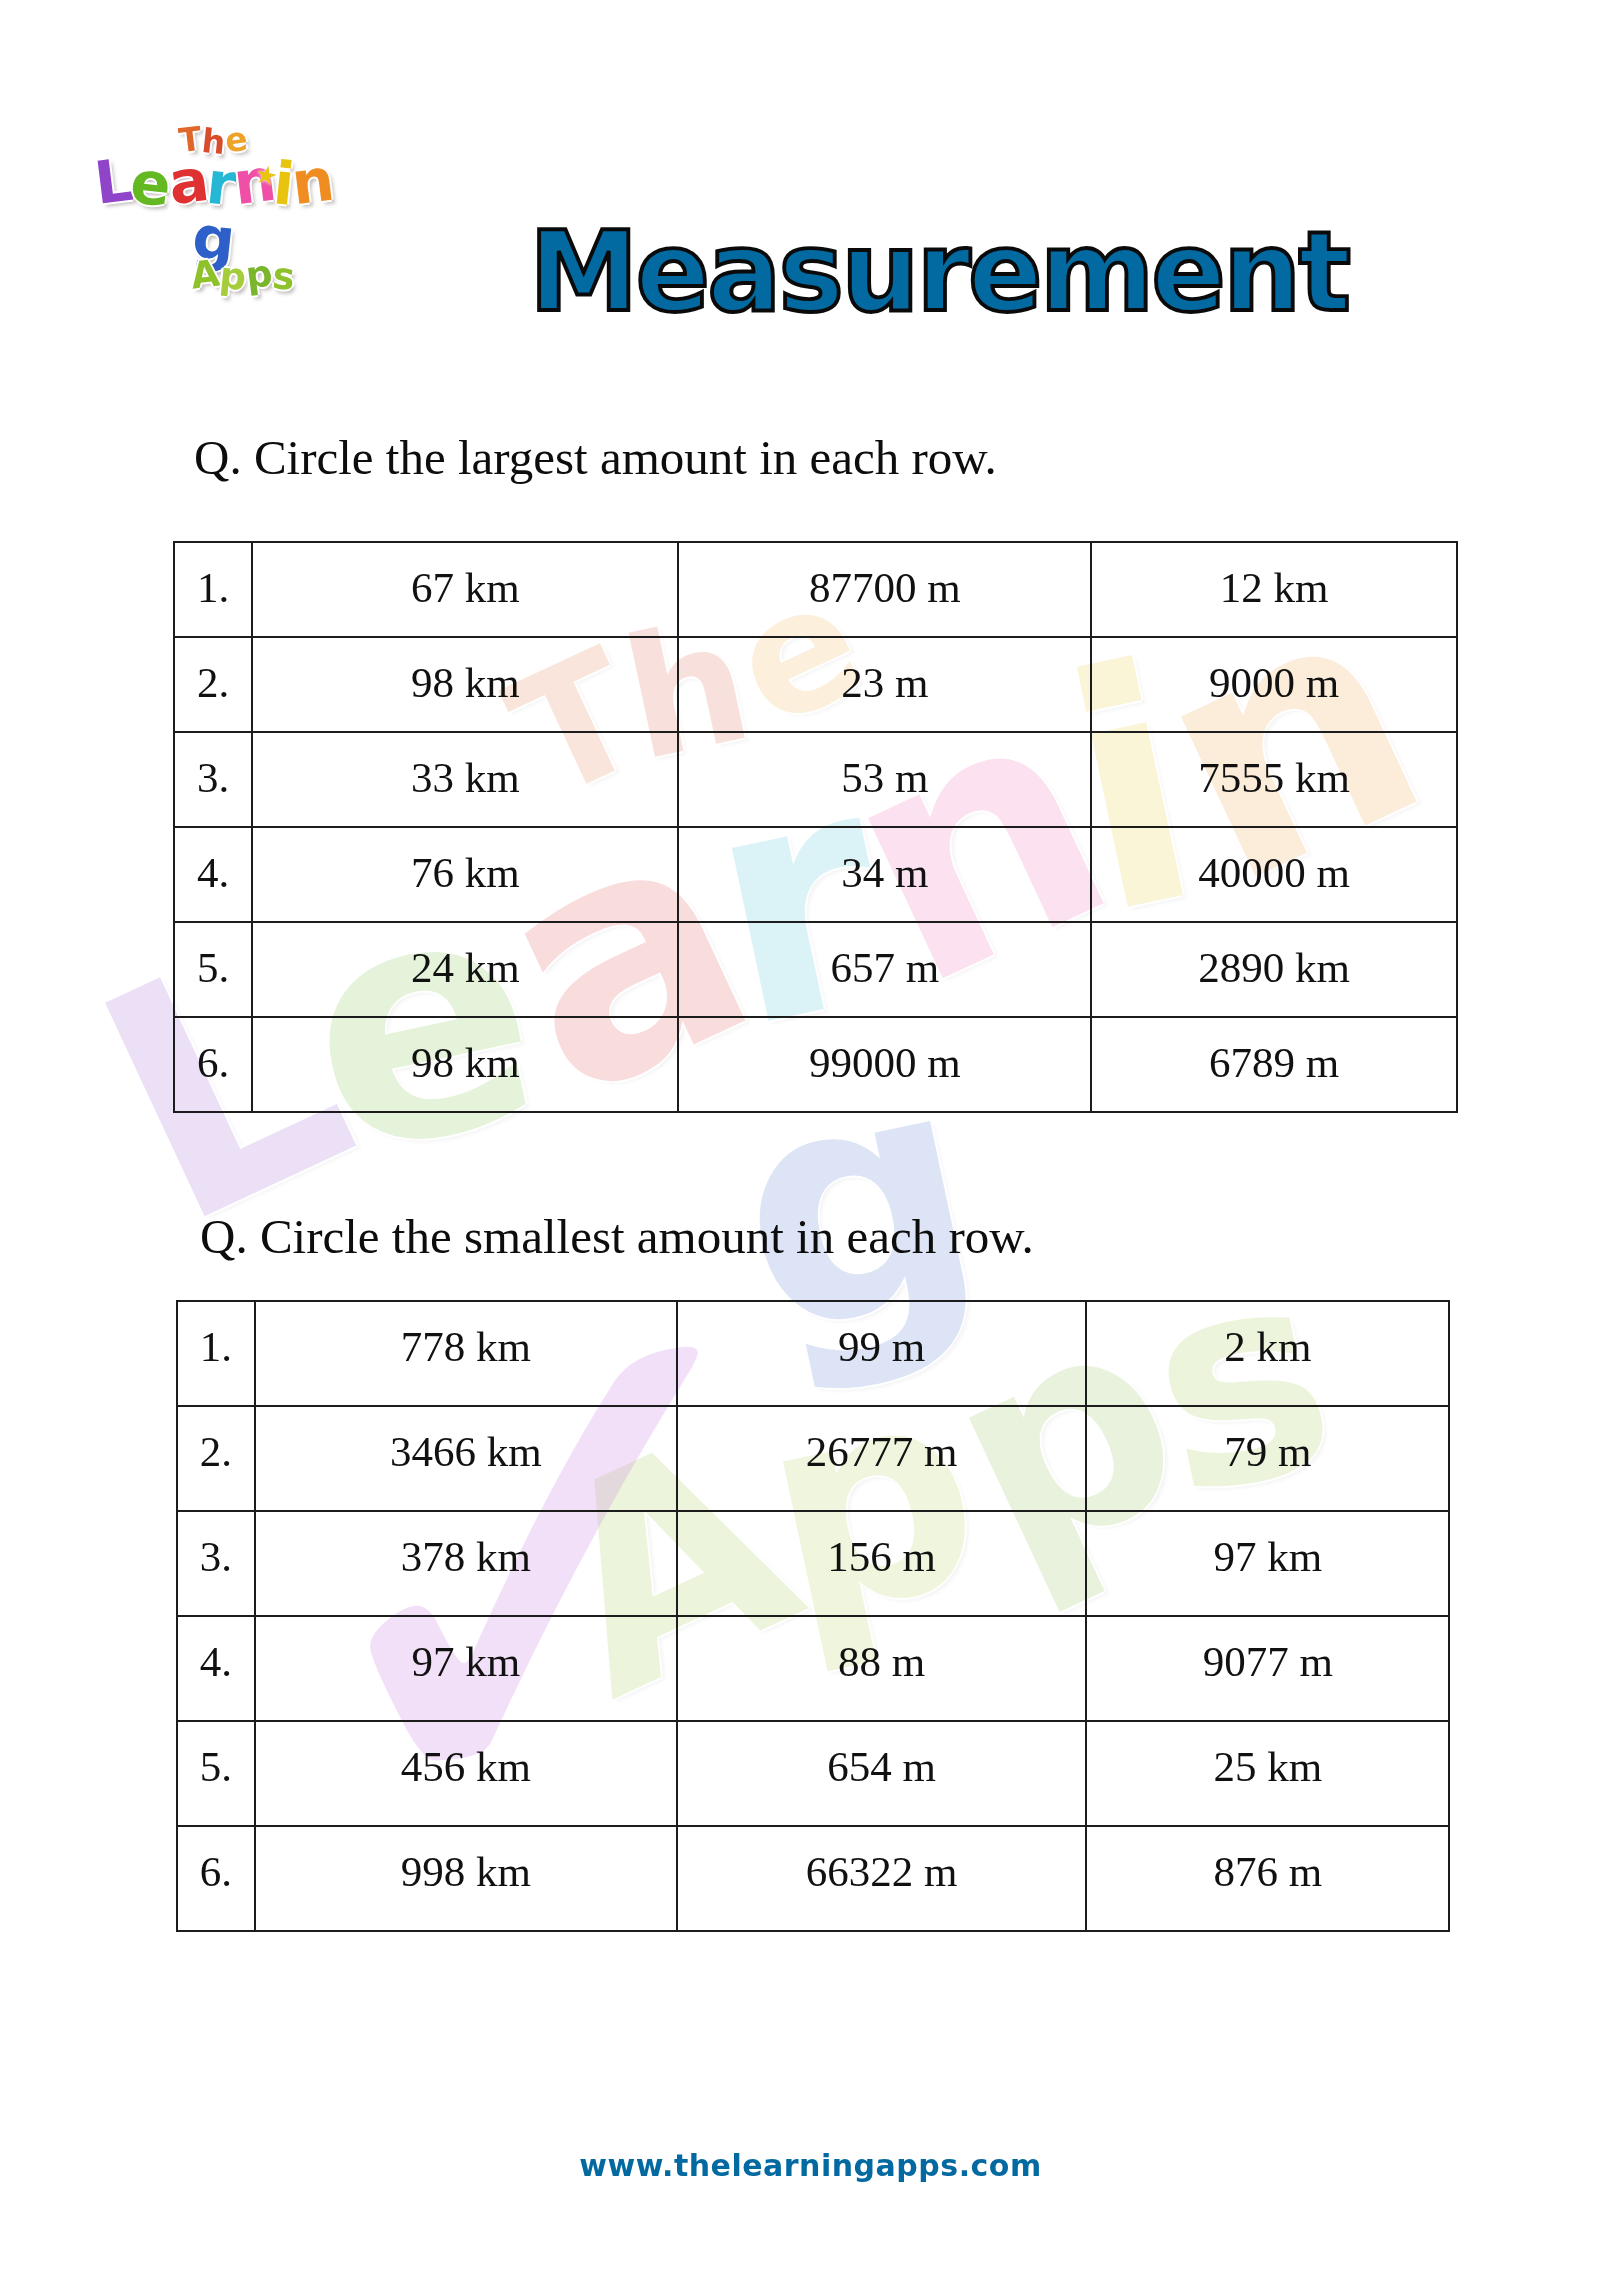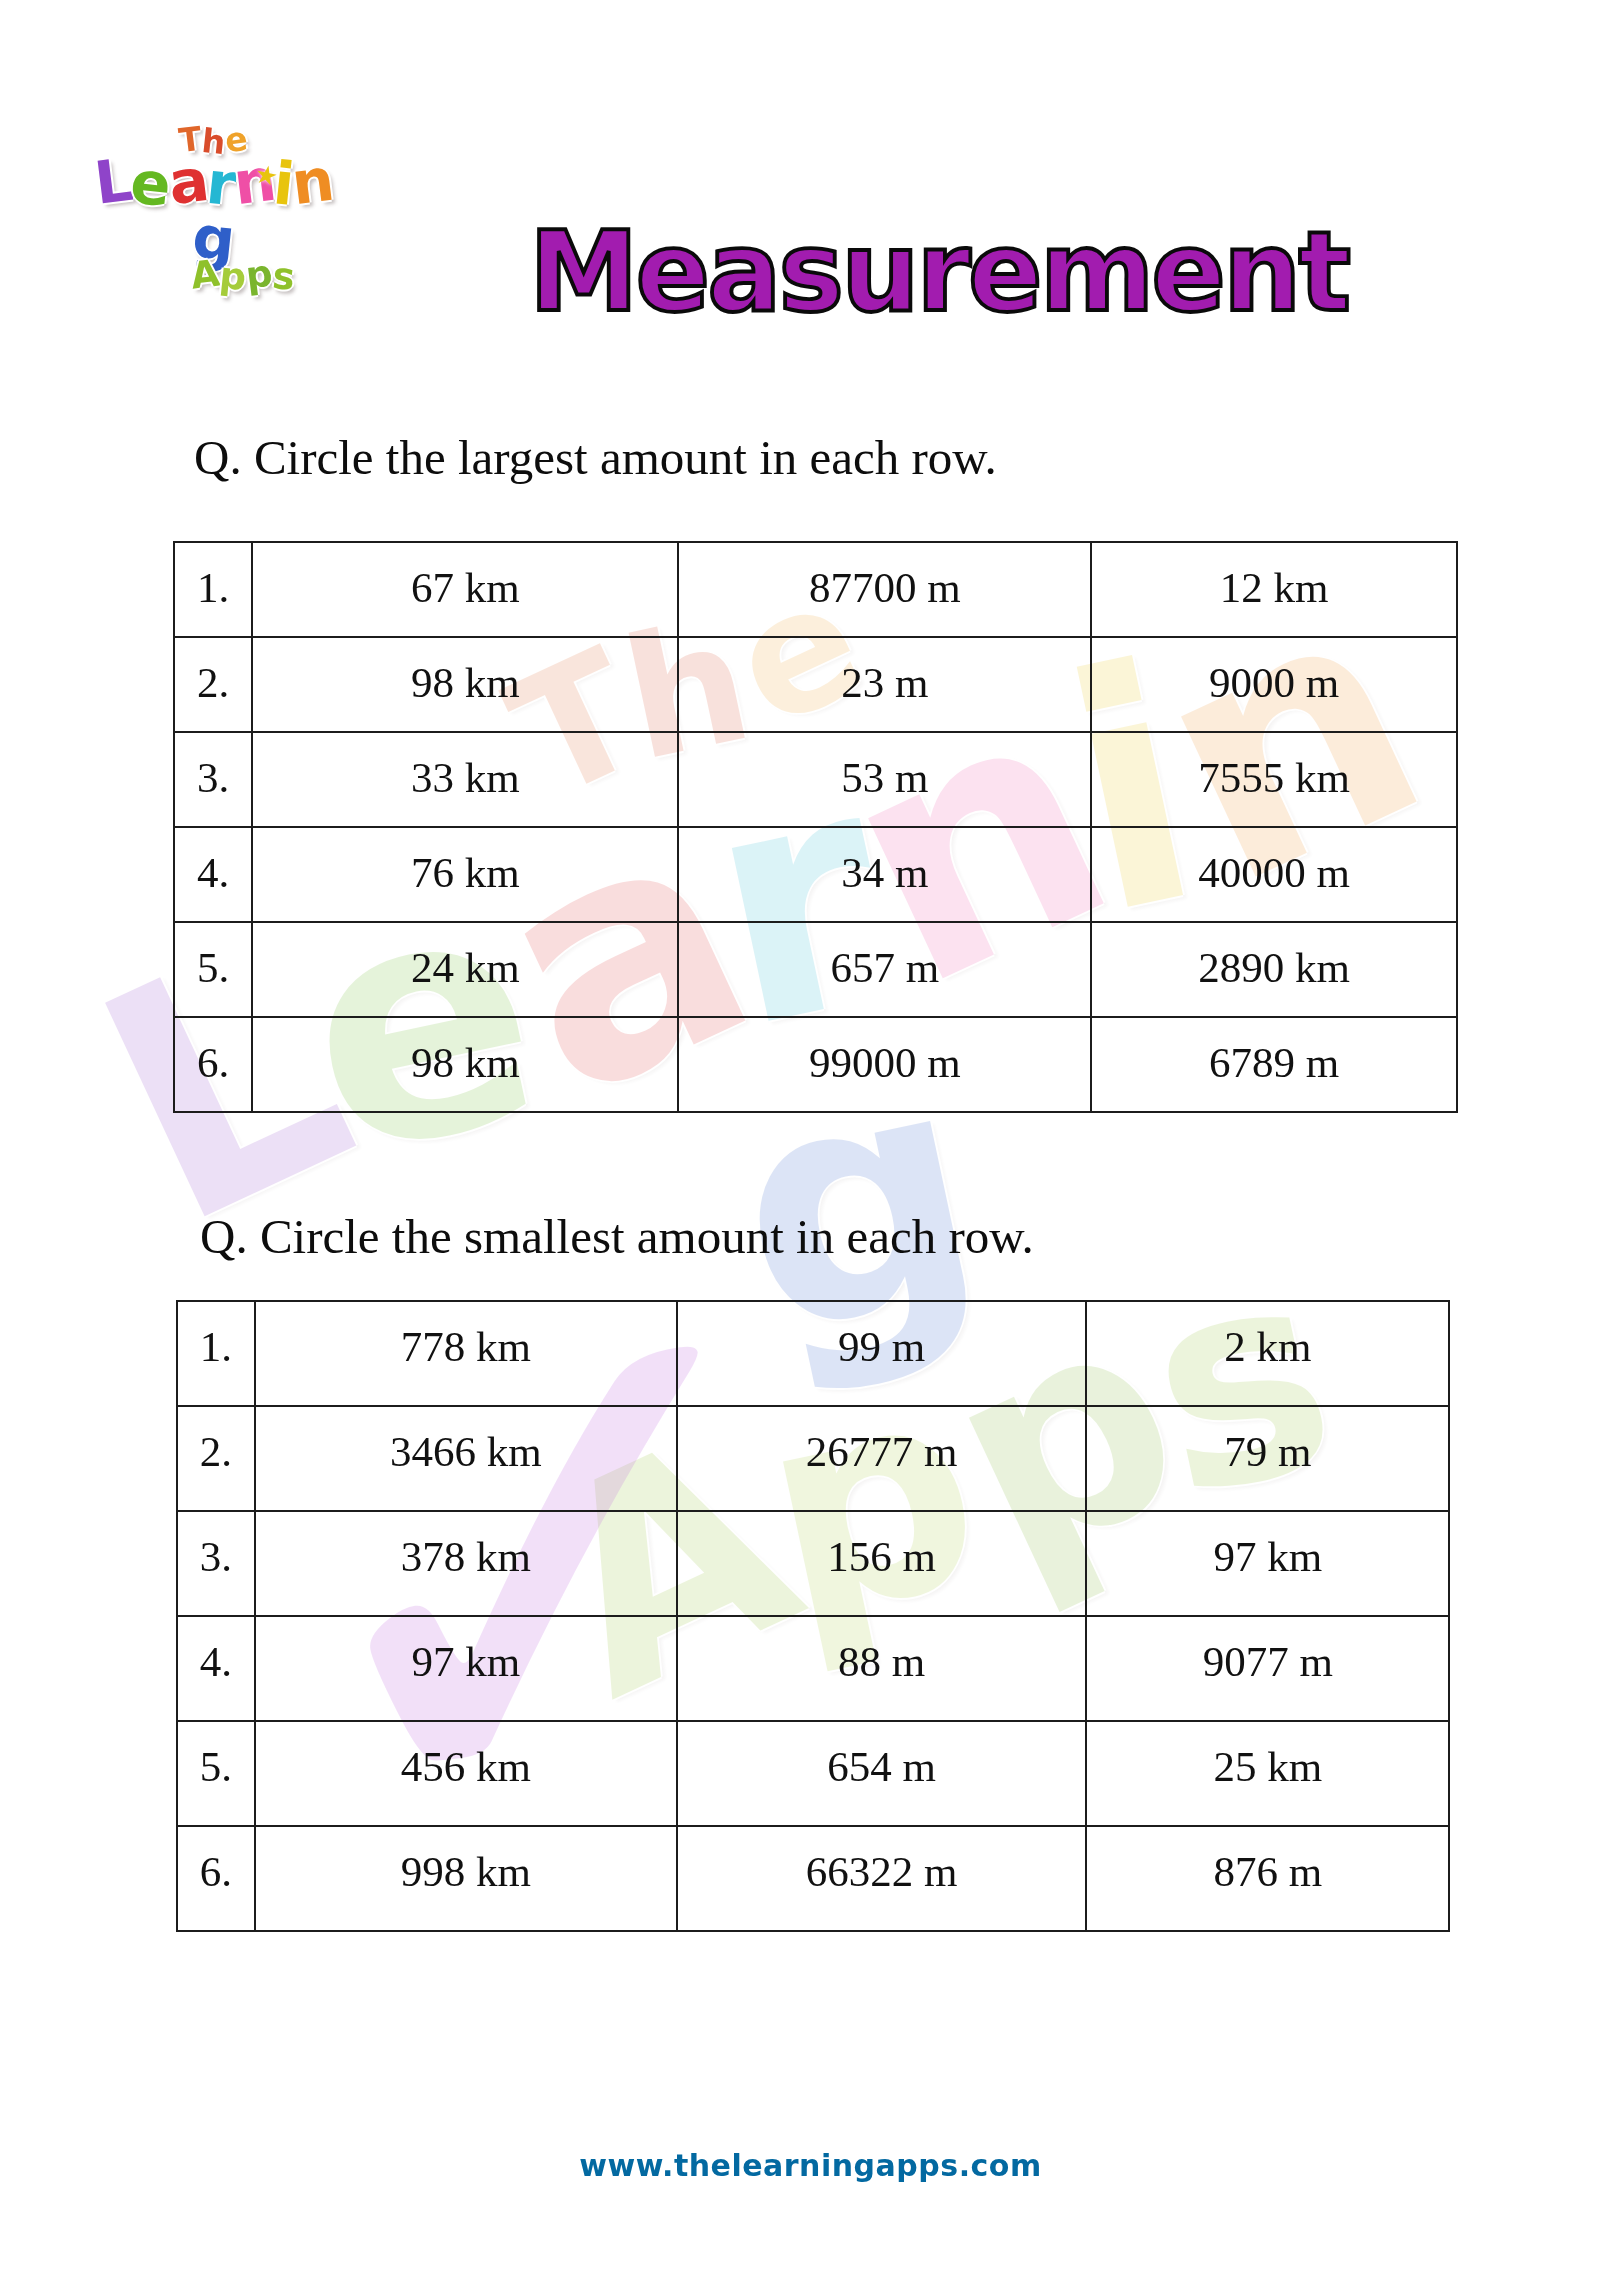--- a/index.html
+++ b/index.html
@@ -27,21 +27,21 @@
   .logo .l-apps .lg{font-size:37px;}
   .logo .l-apps{margin-top:-5.9px;padding-left:59px;}
   .lg:nth-child(odd){transform:rotate(-7deg);}
   .lg:nth-child(even){transform:rotate(6deg) translateY(2px);}
   .logo-star{position:absolute;left:169px;top:39px;font-size:25.5px;color:#e8c40e;
              text-shadow:0 0 3.9px #fff;transform:rotate(12deg);}
 
   
   .page-title{position:absolute;left:529px;top:208px;z-index:2;
               font-family:"DejaVu Sans",sans-serif;font-weight:800;font-size:110px;
-              letter-spacing:-2.9px;color:#a21caf;-webkit-text-stroke:3.9px #0a0a0a;}
+              letter-spacing:-2.9px;color:#0369a1;-webkit-text-stroke:3.9px #0a0a0a;}
 
   
   .question{position:absolute;z-index:2;font-size:49px;color:#0d0d0d;}
   .q1{left:194px;top:429px;}
   .q2{left:200px;top:1208px;}
 
   
   table.sheet{position:absolute;z-index:1;border-collapse:collapse;table-layout:fixed;
               background:transparent;}
   table.sheet td{border:2.9px solid #1c1c1c;vertical-align:top;text-align:center;

